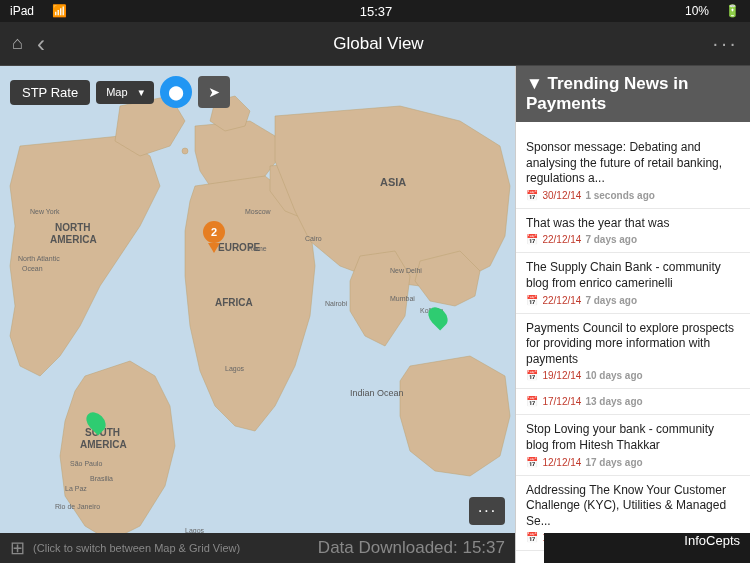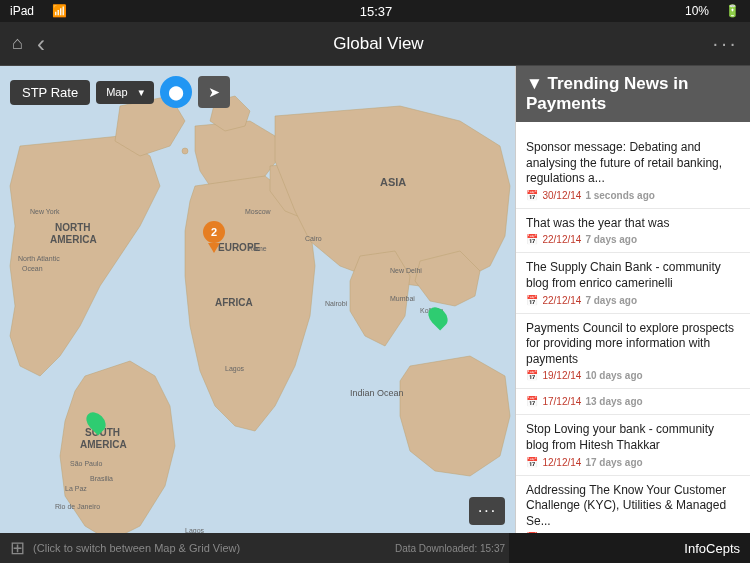--- a/index.html
+++ b/index.html
@@ -69,21 +69,21 @@
 
     
     #bottom-bar {
       position: absolute; bottom: 0; left: 0; right: 0; height: 30px;
       background: #2b2b2b; display: flex; align-items: center;
       justify-content: space-between; padding: 0 10px;
     }
     .bottom-left { display: flex; align-items: center; gap: 8px; }
     .grid-icon { color: #888; font-size: 18px; cursor: pointer; }
     .bottom-label { color: #888; font-size: 11px; cursor: pointer; }
-    .bottom-right { color: #888; font-size: 10px; }
+    .bottom-right { color: #888; font-size: 17px; }
     .infocepts { color: #fff; font-size: 13px; font-weight: 500; }
 
     
     .dots-btn {
       position: absolute; bottom: 38px; right: 10px; z-index: 10;
       background: #444; border: none; border-radius: 4px;
       width: 36px; height: 28px; cursor: pointer;
       display: flex; align-items: center; justify-content: center; color: #fff;
       font-size: 16px; letter-spacing: 1px;
     }
@@ -303,15 +303,15 @@
         <span class="cal-icon">📅</span>
         <span class="news-date">11/12/14</span>
         <span class="news-age">19 days ago</span>
       </div>
     </div>
       </div>
   </div>
 
 </div>
 
-<div style="position:absolute;bottom:0;right:0;width:241px;height:30px;background:#1a1a1a;display:flex;align-items:center;justify-content:flex-end;padding-right:10px;">
+<div style="position:absolute;bottom:0;right:0;width:206px;height:30px;background:#1a1a1a;display:flex;justify-content:flex-end;padding-right:10px;">
   <span class="infocepts">InfoCepts</span>
 </div>
 
 </body></html>

